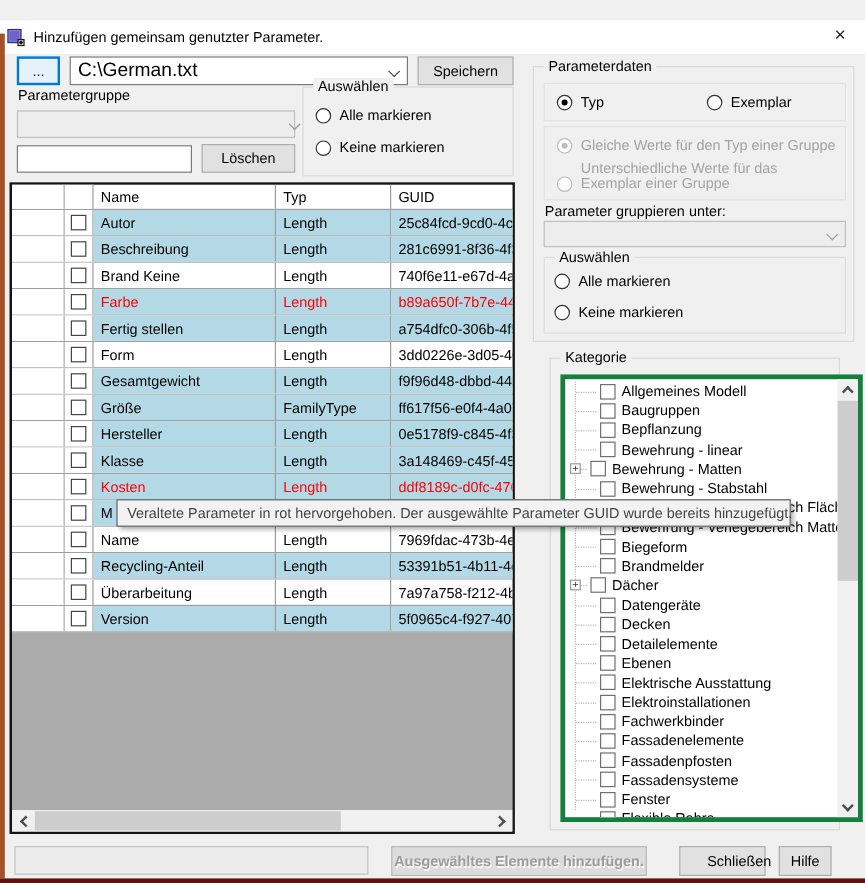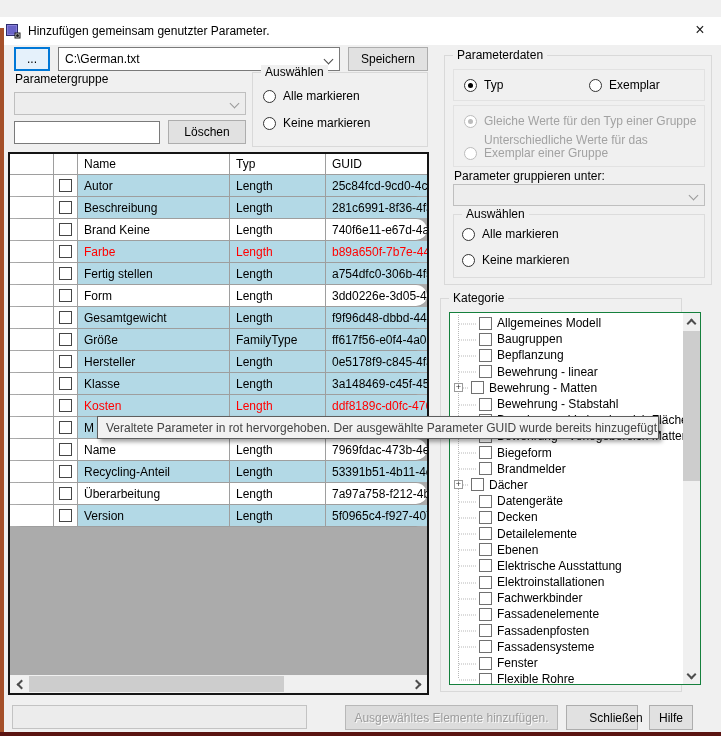--- a/index.html
+++ b/index.html
@@ -15,42 +15,42 @@
   .title-text { margin-left:7px; font-size:12px; color:#000; }
   .close-btn { position:absolute; right:12px; top:4px; width:18px; height:18px; display:flex; align-items:center; justify-content:center; font-size:16px; color:#1a1a1a; cursor:default; }
   .edge-left { position:absolute; left:0; top:28px; width:4px; height:704px; background:#a5502a; }
   .edge-bottom { position:absolute; left:0; top:732px; width:721px; height:4px; background:#5a1412; }
 
   
   .btn { position:absolute; background:#e1e1e1; border:1px solid #adadad; display:flex; align-items:center; justify-content:center; font-size:12px; }
   .chev { display:inline-block; width:7px; height:7px; border-left:1px solid #4a4a4a; border-bottom:1px solid #4a4a4a; transform:rotate(-45deg); }
   .chev.gray { border-color:#9a9a9a; }
   .combo { position:absolute; background:#fff; border:1px solid #7a7a7a; display:flex; align-items:center; }
-  .combo input { border:none; outline:none; flex:1; height:100%; padding:0 6px; font-family:"Liberation Sans",sans-serif; font-size:12px; background:transparent; }
+  .combo input { border:none; outline:none; flex:1; height:100%; padding:0 6px; font-family:"Liberation Sans",sans-serif; font-size:16px; background:transparent; }
   .combo .chev-wrap { width:22px; display:flex; align-items:center; justify-content:center; flex:none; align-self:stretch; }
   .combo.disabled { background:#ededed; border-color:#bfbfbf; }
   .textbox { position:absolute; background:#fff; border:1px solid #7a7a7a; }
   .textbox input { border:none; outline:none; width:100%; height:100%; padding:0 6px; font-family:"Liberation Sans",sans-serif; font-size:12px; background:transparent; }
 
   .group { position:absolute; border:1px solid #d9d9d9; }
   .glabel { position:absolute; top:-8px; left:8px; background:#f0f0f0; padding:0 4px; font-size:12px; }
 
   .radio { display:flex; align-items:center; gap:7px; position:absolute; }
   .rdot { width:13px; height:13px; border:1px solid #333; border-radius:50%; background:#fff; position:relative; flex:none; }
   .radio.sel .rdot::after { content:""; position:absolute; left:3px; top:3px; width:5px; height:5px; border-radius:50%; background:#000; }
   .radio.disabled { color:#a2a2a2;align-items:center; }
   .radio.disabled .rdot { border-color:#bcbcbc; }
   .radio.disabled.sel .rdot::after { background:#bcbcbc; }
   .radio.twoline { align-items:flex-end; }
   .radio.twoline .rdot { margin-top:2px; }
 
   
   .ptable { position:absolute; left:8px; top:152px; width:421px; height:543px; border:2px solid #141414; background:#ababab; display:flex; flex-direction:column; }
   .thead { display:flex; height:21px; background:#fff; border-bottom:1px solid #9e9e9e; flex:none; }
-  .trow { display:flex; height:22px; background:#fff; border-bottom:1px solid #9e9e9e; flex:none;border-radius:11px; }
+  .trow { display:flex; height:22px; background:#fff; border-bottom:1px solid #9e9e9e; flex:none; }
   .c-hdr { width:44px; flex:none; border-right:1px solid #9e9e9e; background:#fff; }
   .c-cb  { width:24px; flex:none; border-right:1px solid #9e9e9e; background:#fff; display:flex; align-items:center; justify-content:center; }
   .c-name{ width:152px; flex:none; border-right:1px solid #9e9e9e; padding-left:6px; display:flex; align-items:center; overflow:hidden; white-space:nowrap; }
   .c-typ { width:96px; flex:none; border-right:1px solid #9e9e9e; padding-left:6px; display:flex; align-items:center; overflow:hidden; white-space:nowrap; }
   .c-guid{ flex:1; padding-left:6px; display:flex; align-items:center; overflow:hidden; white-space:nowrap; }
   .trow.shade .c-name, .trow.shade .c-typ, .trow.shade .c-guid { background:#b3d9e6; }
   .trow.red .c-name, .trow.red .c-typ, .trow.red .c-guid { color:#ff0000; }
   .cb { width:13px; height:13px; border:1px solid #454545; background:#fff; flex:none; }
   .tfiller { flex:1; background:#ababab; }
   .hscroll { height:18px; flex:none; background:#f0f0f0; display:flex; align-items:center; }
@@ -60,21 +60,21 @@
   .hthumb { width:255px; height:16px; background:#cdcdcd; flex:none; }
   .htrack { flex:1; }
 
   
   .tooltip { position:absolute; left:97px; top:416px; width:562px; height:23px; background:#f2f2f2; border:1px solid #5e5e5e; box-shadow:3px 3px 4px rgba(0,0,0,0.35); display:flex; align-items:center; padding:0 8px; font-size:12px; color:#444; white-space:nowrap; z-index:50; }
 
   
   .inner-box { position:absolute; border:1px solid #e2e2e2; }
 
   
-  .tree-box { position:absolute; left:8px; top:13px; width:252px; height:373px; background:#fff; border:1px solid #15803d; overflow:hidden; }
+  .tree-box { position:absolute; left:8px; top:13px; width:252px; height:373px; background:#fff; border:4px solid #15803d; overflow:hidden; }
   .tree-list { position:absolute; left:0; top:2px; right:17px; bottom:0; overflow:hidden; }
   .tree-vline { position:absolute; left:8px; top:0; bottom:6px; border-left:1px dotted #b8b8b8; }
   .tree-row { height:16.2px; display:flex; align-items:center; position:relative; }
   .dots { width:17px; flex:none; border-top:1px dotted #b8b8b8; margin-left:9px; margin-right:3px; transform:translateY(0.5px); }
   .dots.short { width:5px; margin-left:0; }
   .expander { width:9px; height:9px; flex:none; border:1px solid #9a9a9a; background:#fff; margin-left:4px; font-size:9px; line-height:7px; text-align:center; color:#333; z-index:2; }
   .tree-cb { border-color:#707070; margin-right:5px; }
   .tree-label { white-space:nowrap; }
   .vscroll { position:absolute; right:0; top:0; width:17px; height:100%; background:#f0f0f0; }
   .vs-btn { position:absolute; left:0; width:17px; height:17px; display:flex; align-items:center; justify-content:center; }
@@ -343,21 +343,21 @@
         <span class="rdot"></span>
         <span>Alle markieren</span>
       </div>
       <div class="radio" style="left:8px;top:38px;">
         <span class="rdot"></span>
         <span>Keine markieren</span>
       </div>
     </div>
   </div>
 
-  <div class="group" style="left:440px;top:298px;width:242px;height:394px;">
+  <div class="group" style="left:458px;top:298px;width:242px;height:394px;">
     <span class="glabel">Kategorie</span>
     <div class="tree-box">
       <div class="tree-list">
         <div class="tree-vline"></div>
       <div class="tree-row">
             <span class="dots"></span>
             <span class="cb tree-cb"></span>
             <span class="tree-label">Allgemeines Modell</span>
           </div>
           <div class="tree-row">
@@ -483,16 +483,16 @@
           </span>
       </div>
     </div>
   </div>
 
   <div class="tooltip">Veraltete Parameter in rot hervorgehoben. Der ausgewählte Parameter GUID wurde bereits hinzugefügt.</div>
 
   <div class="footer-input">
     <input disabled="" style="border: none; outline: none; width: 100%; height: 100%; background: transparent;" value="">
   </div>
-  <div class="btn disabled" style="left:345px;top:705px;width:213px;height:25px;">Ausgewähltes Elemente  hinzufügen.</div>
+  <div class="btn disabled" style="left:326px;top:705px;width:213px;height:25px;font-weight:bold;">Ausgewähltes Elemente  hinzufügen.</div>
   <div class="btn" style="left:566px;top:705px;width:72px;height:25px;padding-left:28px;">Schließen</div>
   <div class="btn" style="left:649px;top:705px;width:44px;height:25px;">Hilfe</div>
 </div>
 
 </body></html>

